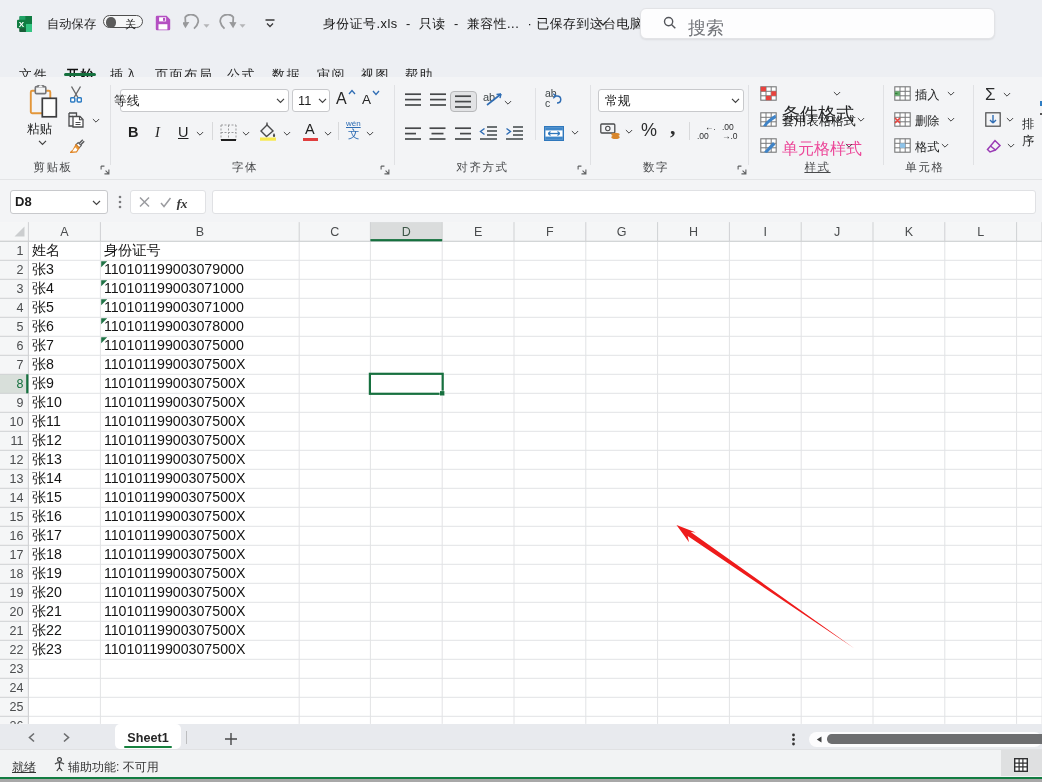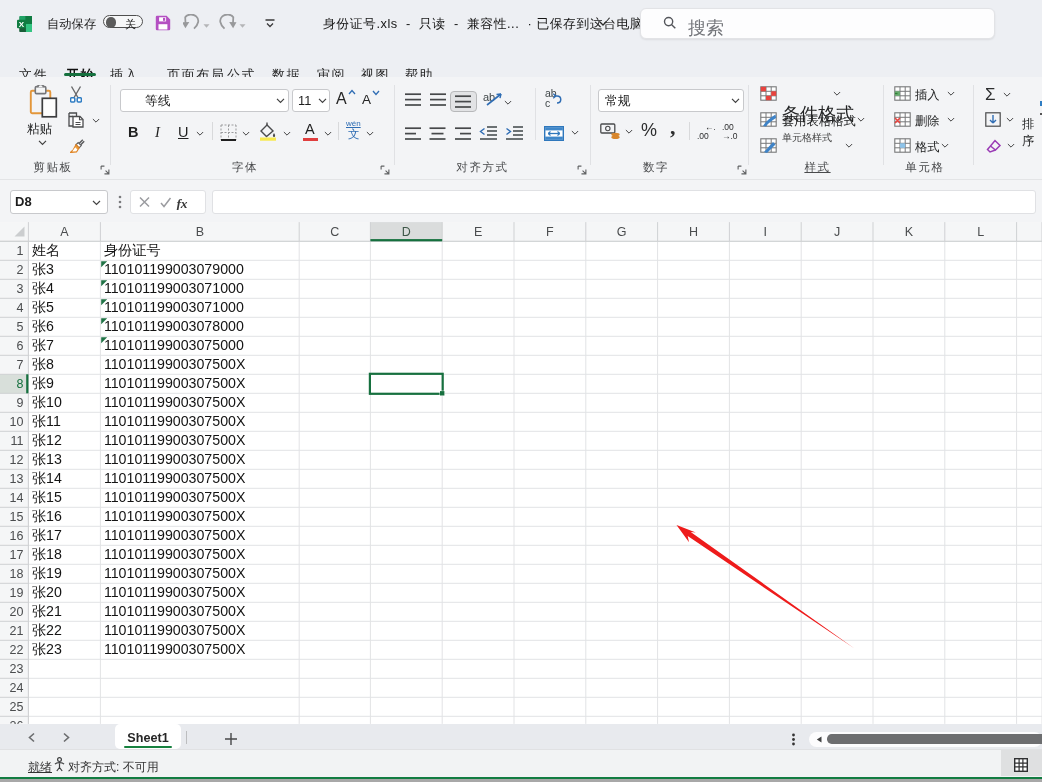--- a/index.html
+++ b/index.html
@@ -66,21 +66,21 @@
     </svg>
   <span class="abs" style="left:688px;top:16px;font-size:18px;color:#73757a;">搜索</span>
 </div>
 
 <div class="abs" id="menubar"></div>
 <div>
   <span class="mi" style="left:19px;">文件</span>
   <span class="mi" style="left:66px;color:#0f0f0f;font-weight:bold;">开始</span>
   <span class="abs" style="left:64px;top:73px;width:32px;height:2.8px;background:#15703e;border-radius:2px;"></span>
   <span class="mi" style="left:110px;">插入</span>
-  <span class="mi" style="left:167px;text-decoration:underline;">页面布局</span>
+  <span class="mi" style="left:155px;text-decoration:underline;">页面布局</span>
   <span class="mi" style="left:227px;">公式</span>
   <span class="mi" style="left:272px;">数据</span>
   <span class="mi" style="left:317px;">审阅</span>
   <span class="mi" style="left:361px;">视图</span>
   <span class="mi" style="left:405px;">帮助</span>
 </div>
 
 <div class="abs" id="ribbon"></div>
 <span class="vdiv" style="left:109.5px;"></span>
 <span class="vdiv" style="left:394px;"></span>
@@ -117,21 +117,21 @@
  <path d="M9 6.5 L12.8 2.7 M10.5 8 L14.2 4.2" stroke="#5b5c5e" stroke-width="1.5"></path>
  <path d="M8.2 5.6 l3 3 l-2.2 2.2 l-3 -3 Z" fill="#fff" stroke="#5b5c5e" stroke-width="1.2"></path>
  <path d="M6 7.8 l3 3 L6.5 14.8 L0.6 15.4 L3.2 13 Z" fill="#f0a23c" stroke="#e08526" stroke-width="1.3"></path>
  <path d="M5.2 10.2 l2.2 2.2 L6.3 14.2 L2.2 14.6 Z" fill="#fff"></path>
 </svg>
 <span class="glabel" style="left:21px;width:64px;">剪贴板</span>
 <svg class="launch" style="left:100px;top:164.5px" width="9" height="9" viewBox="0 0 9 9">
     <path d="M1 1 H4 M1 1 V4 M8 4 V8 H4 M8 8 L5 5" stroke="#5f6062" stroke-width="1" fill="none"></path>
   </svg>
 <span class="combo" style="left:120px;top:89px;width:169px;height:23px;"></span>
-<span class="abs" style="left:145px;top:92.5px;font-size:12.8px;color:#1d1d1d;">等线</span>
+<span class="abs" style="left:114px;top:92.5px;font-size:12.8px;color:#1d1d1d;">等线</span>
 <svg class="abs" style="left:276px;top:98px" width="9" height="6" viewBox="0 0 9 6">
     <path d="M1 0.8 l3.5 3.5 L8 0.8" fill="none" stroke="#404040" stroke-width="1.2"></path>
   </svg>
 <span class="combo" style="left:292px;top:89px;width:38px;height:23px;"></span>
 <span class="abs" style="left:298px;top:92.5px;font-size:12.8px;color:#1d1d1d;">11</span>
 <svg class="abs" style="left:318px;top:98px" width="9" height="6" viewBox="0 0 9 6">
     <path d="M1 0.8 l3.5 3.5 L8 0.8" fill="none" stroke="#404040" stroke-width="1.2"></path>
   </svg>
 <span class="abs" style="left:336px;top:90px;font-size:16px;color:#252525;">A</span>
 <svg class="abs" style="left:348px;top:89px" width="8" height="6" viewBox="0 0 8 6">
@@ -295,21 +295,21 @@
   </svg>
 <span class="abs" style="left:782px;top:113px;font-size:12.3px;color:#232425;">套用表格格式</span>
 <svg class="abs" style="left:857px;top:117px" width="8" height="6" viewBox="0 0 9 6">
     <path d="M1 0.8 l3.5 3.5 L8 0.8" fill="none" stroke="#404040" stroke-width="1.1"></path>
   </svg>
 <svg class="abs" style="left:760px;top:138px" width="17" height="15" viewBox="0 0 17 15">
  <rect x="0.8" y="0.8" width="15.4" height="13.4" fill="#fff" stroke="#77787a" stroke-width="1.1"></rect>
  <path d="M0.8 5.3 H16.2 M0.8 9.8 H16.2 M6 0.8 V14.2 M11.2 0.8 V14.2" stroke="#77787a" stroke-width="1"></path>
  <path d="M4 14 L13 4 L15.5 6.5 L7 15 Z" fill="#3f83c7"></path>
   </svg>
-<span class="abs" style="left:782px;top:131px;font-size:10px;color:#404040;">单元格样式</span>
+<span class="abs" style="left:782px;top:139px;font-size:16px;color:#ec4899;">单元格样式</span>
 <svg class="abs" style="left:845px;top:143px" width="8" height="6" viewBox="0 0 9 6">
     <path d="M1 0.8 l3.5 3.5 L8 0.8" fill="none" stroke="#404040" stroke-width="1.1"></path>
   </svg>
 <span class="glabel" style="left:775px;width:85px;text-decoration:underline;">样式</span>
 <svg class="abs" style="left:894px;top:86px" width="17" height="15" viewBox="0 0 17 15">
  <rect x="0.8" y="0.8" width="15.4" height="13.4" fill="#fff" stroke="#77787a" stroke-width="1.1"></rect>
  <path d="M0.8 5.3 H16.2 M0.8 9.8 H16.2 M6 0.8 V14.2 M11.2 0.8 V14.2" stroke="#77787a" stroke-width="1"></path>
  <rect x="0.8" y="5.3" width="5.2" height="4.5" fill="#64a96b"></rect>
     <path d="M3.5 7.5 l-2.5 0" stroke="#2f7d35" stroke-width="1.2"></path>
   </svg>
@@ -581,26 +581,26 @@
     </svg>
   <span class="abs" style="left:809px;top:731.5px;width:233px;height:15px;background:#fcfcfd;border-radius:8px;"></span>
   <svg class="abs" style="left:815px;top:735.5px" width="8" height="7" viewBox="0 0 8 7">
       <path d="M6.5 0.5 L1.8 3.5 L6.5 6.5 Z" fill="#404142"></path>
     </svg>
   <span class="abs" style="left:827px;top:734.3px;width:223px;height:9.4px;background:#6d6e70;border-radius:4.7px;"></span>
 </div>
 
 <div class="abs" id="statusbar"></div>
 <div>
-  <span class="abs" style="left:28px;top:758.5px;font-size:12px;color:#333;text-decoration:underline;">就绪</span>
+  <span class="abs" style="left:12px;top:758.5px;font-size:12px;color:#333;text-decoration:underline;">就绪</span>
   <svg class="abs" style="left:54px;top:757px" width="13" height="15" viewBox="0 0 13 15">
     <circle cx="5.5" cy="2.6" r="1.9" fill="none" stroke="#3c3d3e" stroke-width="1.2"></circle>
     <path d="M1 7.2 C2.5 5.2 8.5 5.2 10 7.2 M5.5 6.5 V10.5 M5.5 10.5 L2.8 14 M5.5 10.5 L8.2 14" fill="none" stroke="#3c3d3e" stroke-width="1.2"></path>
   </svg>
-  <span class="abs" style="left:68px;top:758.5px;font-size:12px;color:#333;">对齐方式: 不可用</span>
+  <span class="abs" style="left:68px;top:758.5px;font-size:12px;color:#333;">辅助功能: 不可用</span>
   <span class="abs" style="left:1001px;top:749.8px;width:41px;height:26.5px;background:#dfe0e1;"></span>
   <svg class="abs" style="left:1014px;top:757.5px" width="14" height="14" viewBox="0 0 14 14">
     <rect x="0.7" y="0.7" width="12.6" height="12.6" fill="#fff" stroke="#303132" stroke-width="1.4"></rect>
     <path d="M5.1 1 V13 M8.9 1 V13 M1 5.1 H13 M1 8.9 H13" stroke="#303132" stroke-width="1.2"></path>
   </svg>
 </div>
 
 <div class="abs" id="greenline"></div>
 <div class="abs" id="graybottom"></div>
 

